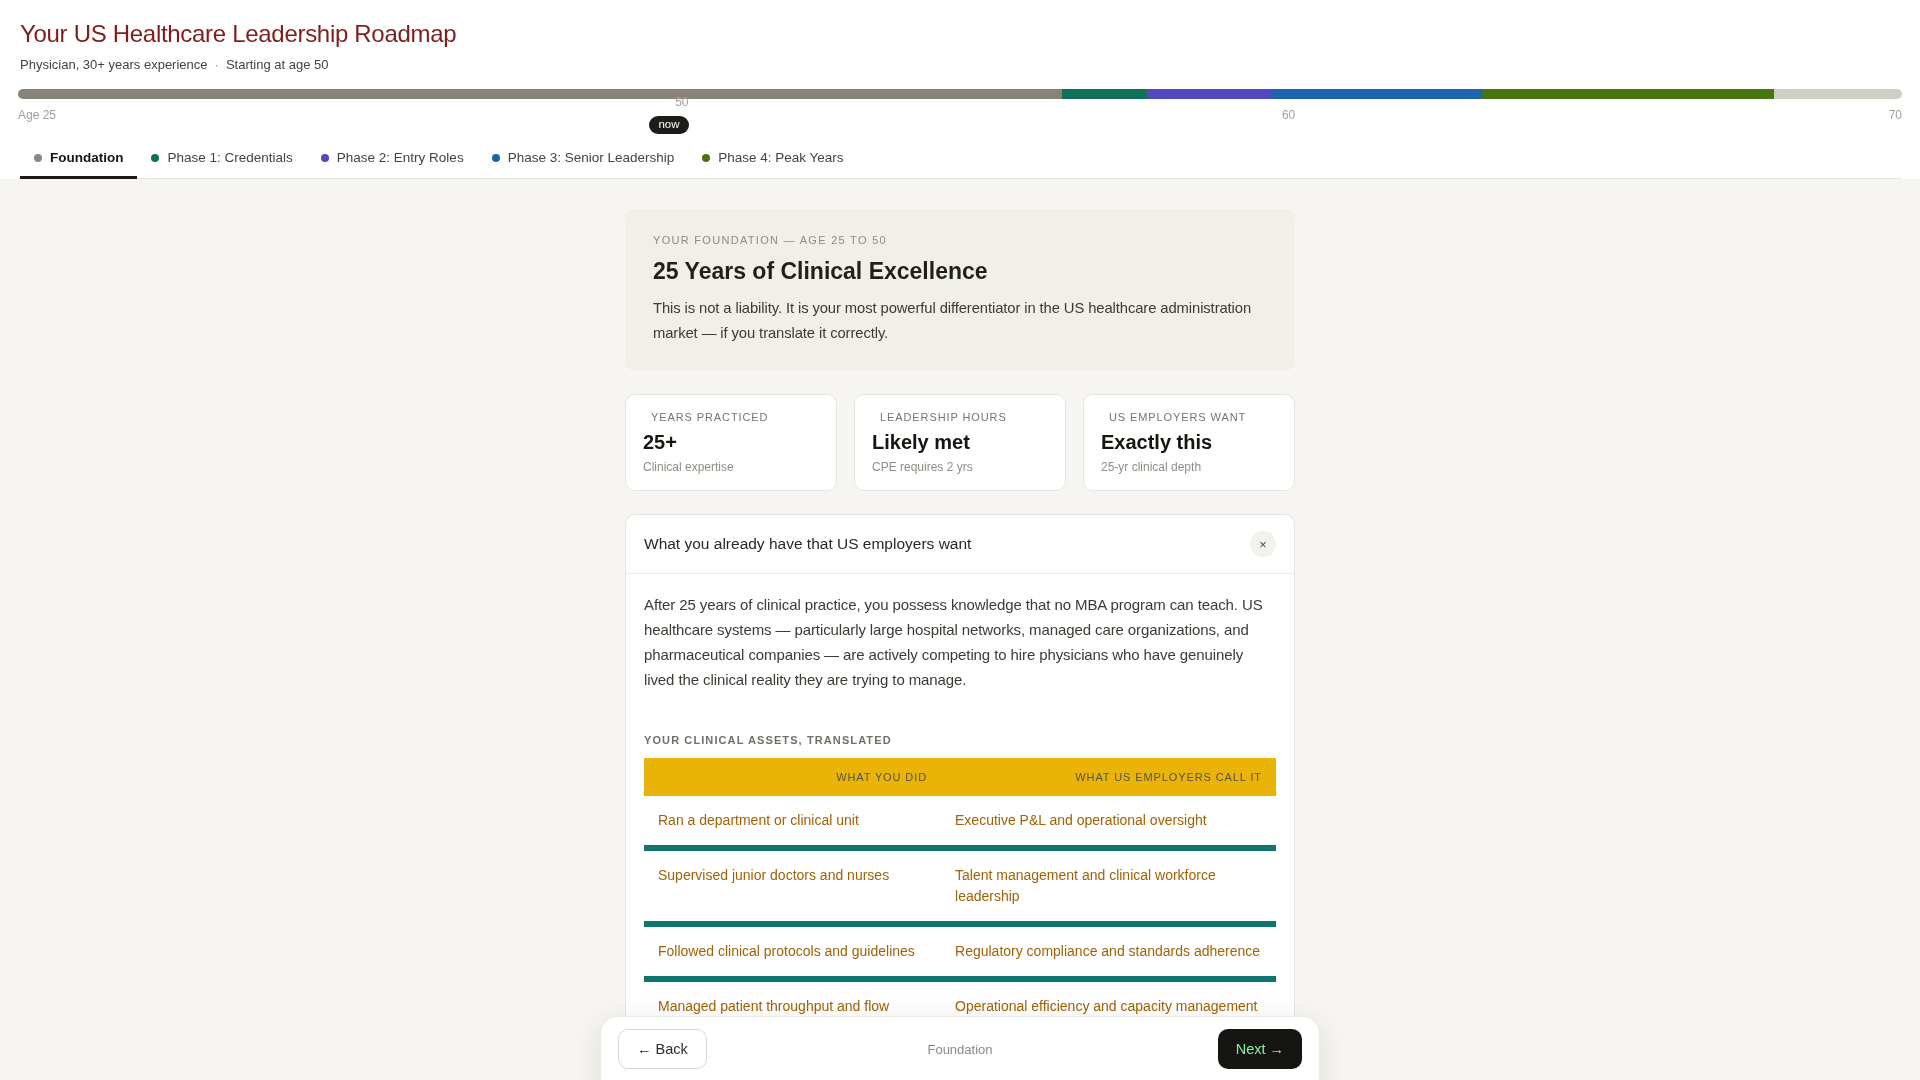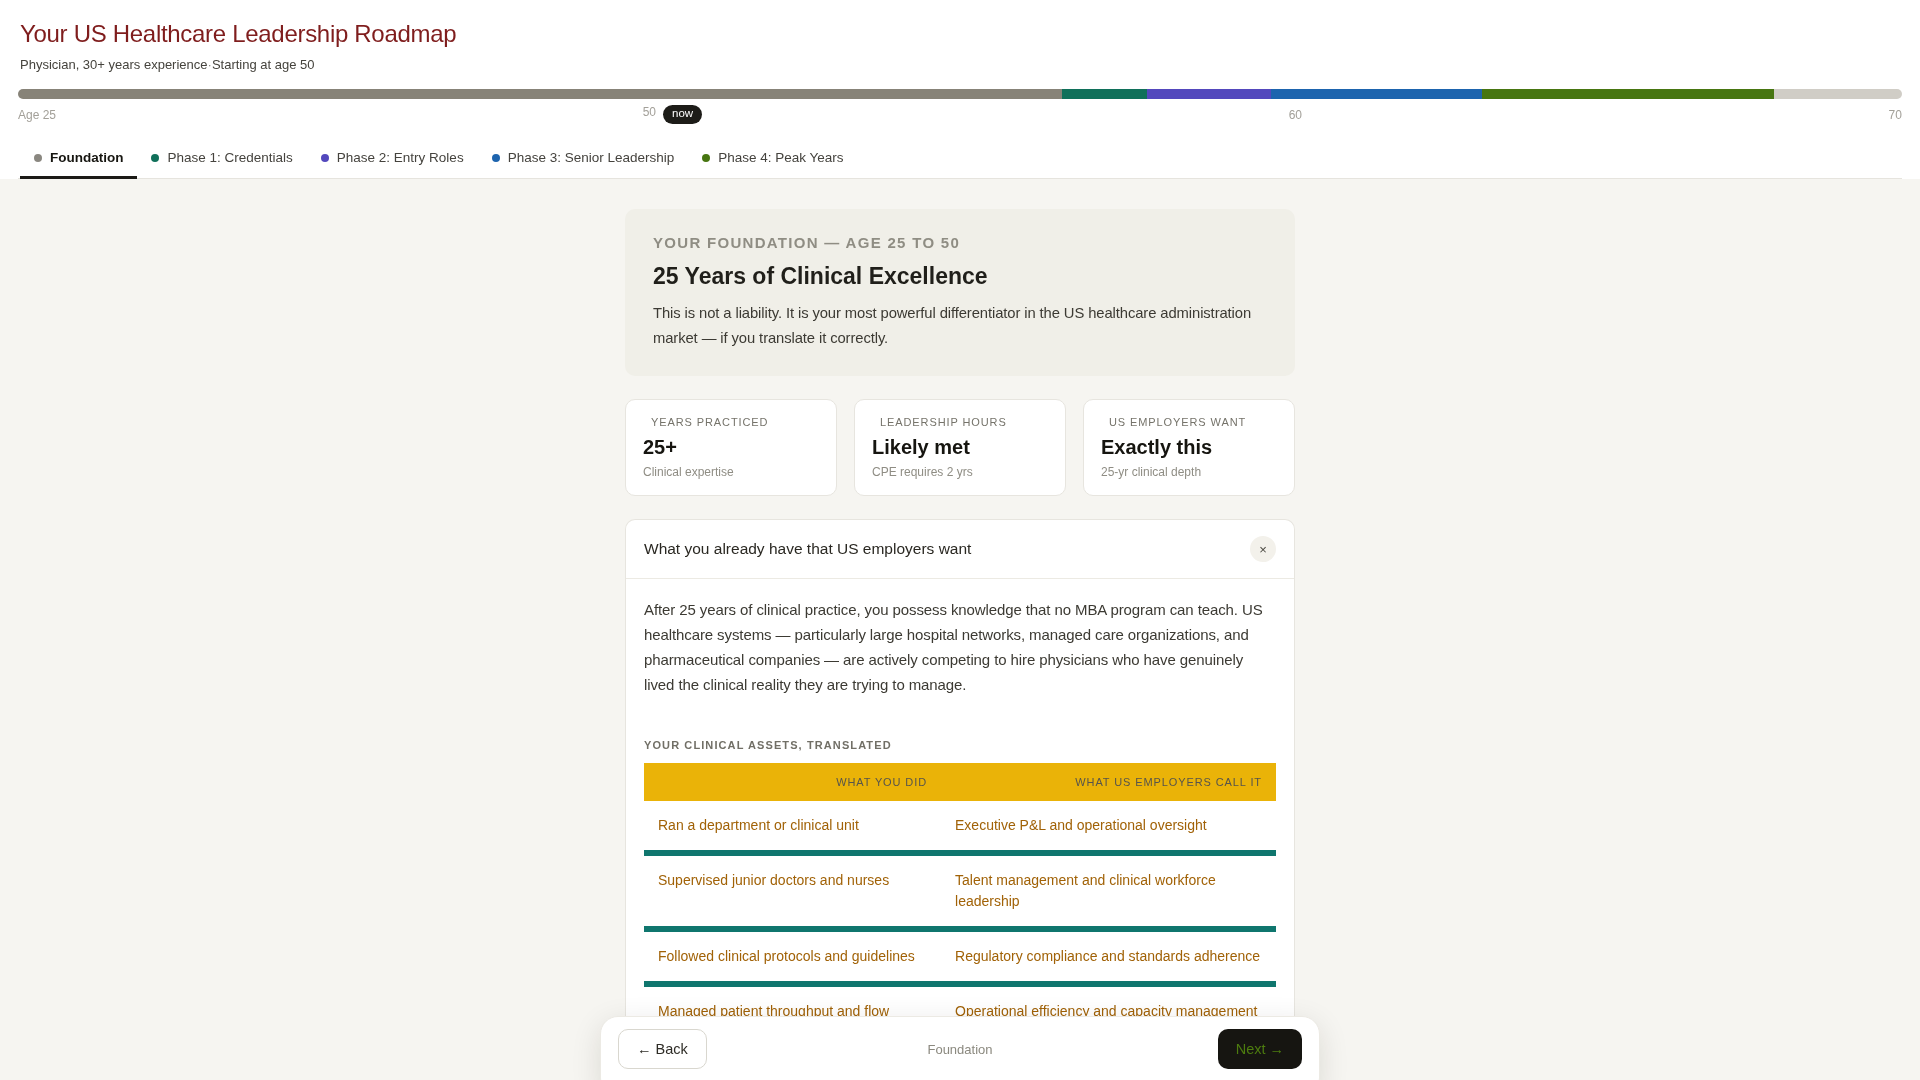--- a/index.html
+++ b/index.html
@@ -3,50 +3,50 @@
 <meta charset="utf-8">
 <style>
   * { margin:0; padding:0; box-sizing:border-box; }
   html,body { width:1920px; height:1080px; overflow:hidden; background:#ffffff;
               font-family:"Liberation Sans", sans-serif; color:#1c1b18; }
 
   
   .app-header { background:#ffffff; padding:20px 18px 0 18px; }
   .page-title { font-size:24px; font-weight:400; letter-spacing:-0.3px; color:#7f1d1d; margin-left:2px; }
   .page-subtitle { margin-top:9px; font-size:13px; color:#45433d; margin-left:2px;
-                   display:flex; align-items:center; }
+                   display:flex; align-items:center; gap:7px; }
   .subtitle-sep { color:#8b897f; }
 
   
   .timeline { margin-top:17px; }
   .timeline-bar { display:flex; height:10px; border-radius:6px; overflow:hidden; }
   .timeline-seg { height:100%; }
   .timeline-labels { margin-top:5px; display:flex; justify-content:space-between;
                      align-items:center; font-size:12px; color:#a3a099; height:21px; }
-  .label-group { display:flex; align-items:flex-start; gap:7px; }
+  .label-group { display:flex; align-items:flex-end; gap:7px;flex-direction:column; }
   .now-badge { background:#1d1c18; color:#ffffff; font-size:11.5px; padding:3px 9px 4px;
                border-radius:999px; line-height:1; }
 
   
   .tab-bar { margin-top:14px; display:flex; align-items:stretch; padding:0 2px;
              border-bottom:1px solid #e6e4de; }
   .tab { display:flex; align-items:center; gap:8px; padding:11px 14px 13px 14px;
          font-size:13.5px; color:#45433e; cursor:pointer; position:relative; }
   .tab .dot { width:8px; height:8px; border-radius:50%; flex:0 0 auto; }
   .tab.active { color:#161510; font-weight:700; }
   .tab.active::after { content:""; position:absolute; left:0; right:0; bottom:-1px;
                        height:3px; background:#1b1a16; }
 
   
   .main { background:#f6f5f1; height:906px; overflow:hidden;
           display:flex; flex-direction:column; align-items:center; padding-top:30px; }
   .col { width:670px; }
 
   .foundation-card { background:#f0efe8; border-radius:10px; padding:25px 28px; }
-  .eyebrow { font-size:15px; font-weight:700; letter-spacing:1.3px; color:#8f8d83; }
+  .eyebrow { font-size:11px; font-weight:400; letter-spacing:1.3px; color:#8f8d83; }
   .foundation-title { margin-top:12px; font-size:23px; font-weight:700; color:#201f1a; }
   .foundation-body { margin-top:11px; font-size:14.8px; line-height:25px; color:#3c3a33;
                      letter-spacing:-0.1px; }
 
   .stats-row { display:flex; gap:17px; margin-top:23px; }
   .stat-card { flex:1; background:#ffffff; border:1px solid #e7e5df; border-radius:10px;
                padding:16px 17px; }
   .stat-label { font-size:11px; font-weight:500; letter-spacing:0.9px; color:#75736a;margin-left:8px; }
   .stat-value { margin-top:8px; font-size:20px; font-weight:700; color:#161510; }
   .stat-sub { margin-top:6px; font-size:12px; color:#8f8d84; }
@@ -77,21 +77,21 @@
                 background:#ffffff; border:1px solid #eceae4; border-radius:18px;
                 box-shadow:0 8px 30px rgba(30,28,20,0.12);
                 display:flex; align-items:center; justify-content:space-between;
                 padding:0 17px 14px 17px; }
   .back-btn { background:#ffffff; border:1px solid #d9d7cf; border-radius:10px;
               padding:11px 18px; font-size:14.5px; color:#2e2c26; cursor:pointer;
               font-family:"Liberation Sans", sans-serif; }
   .step-label { position:absolute; left:50%; transform:translateX(-50%);
                 font-size:13px; color:#8b897f; }
   .next-btn { background:#161511; border:none; border-radius:10px; padding:12px 18px;
-              font-size:14.5px; color:#4d7c0f; cursor:pointer;
+              font-size:14.5px; color:#86efac; cursor:pointer;
               font-family:"Liberation Sans", sans-serif; }
 </style>
 </head>
 <body>
 
 <header class="app-header">
   <h1 class="page-title">Your US Healthcare Leadership Roadmap</h1>
   <div class="page-subtitle">
     <span>Physician, 30+ years experience</span>
     <span class="subtitle-sep">·</span>

